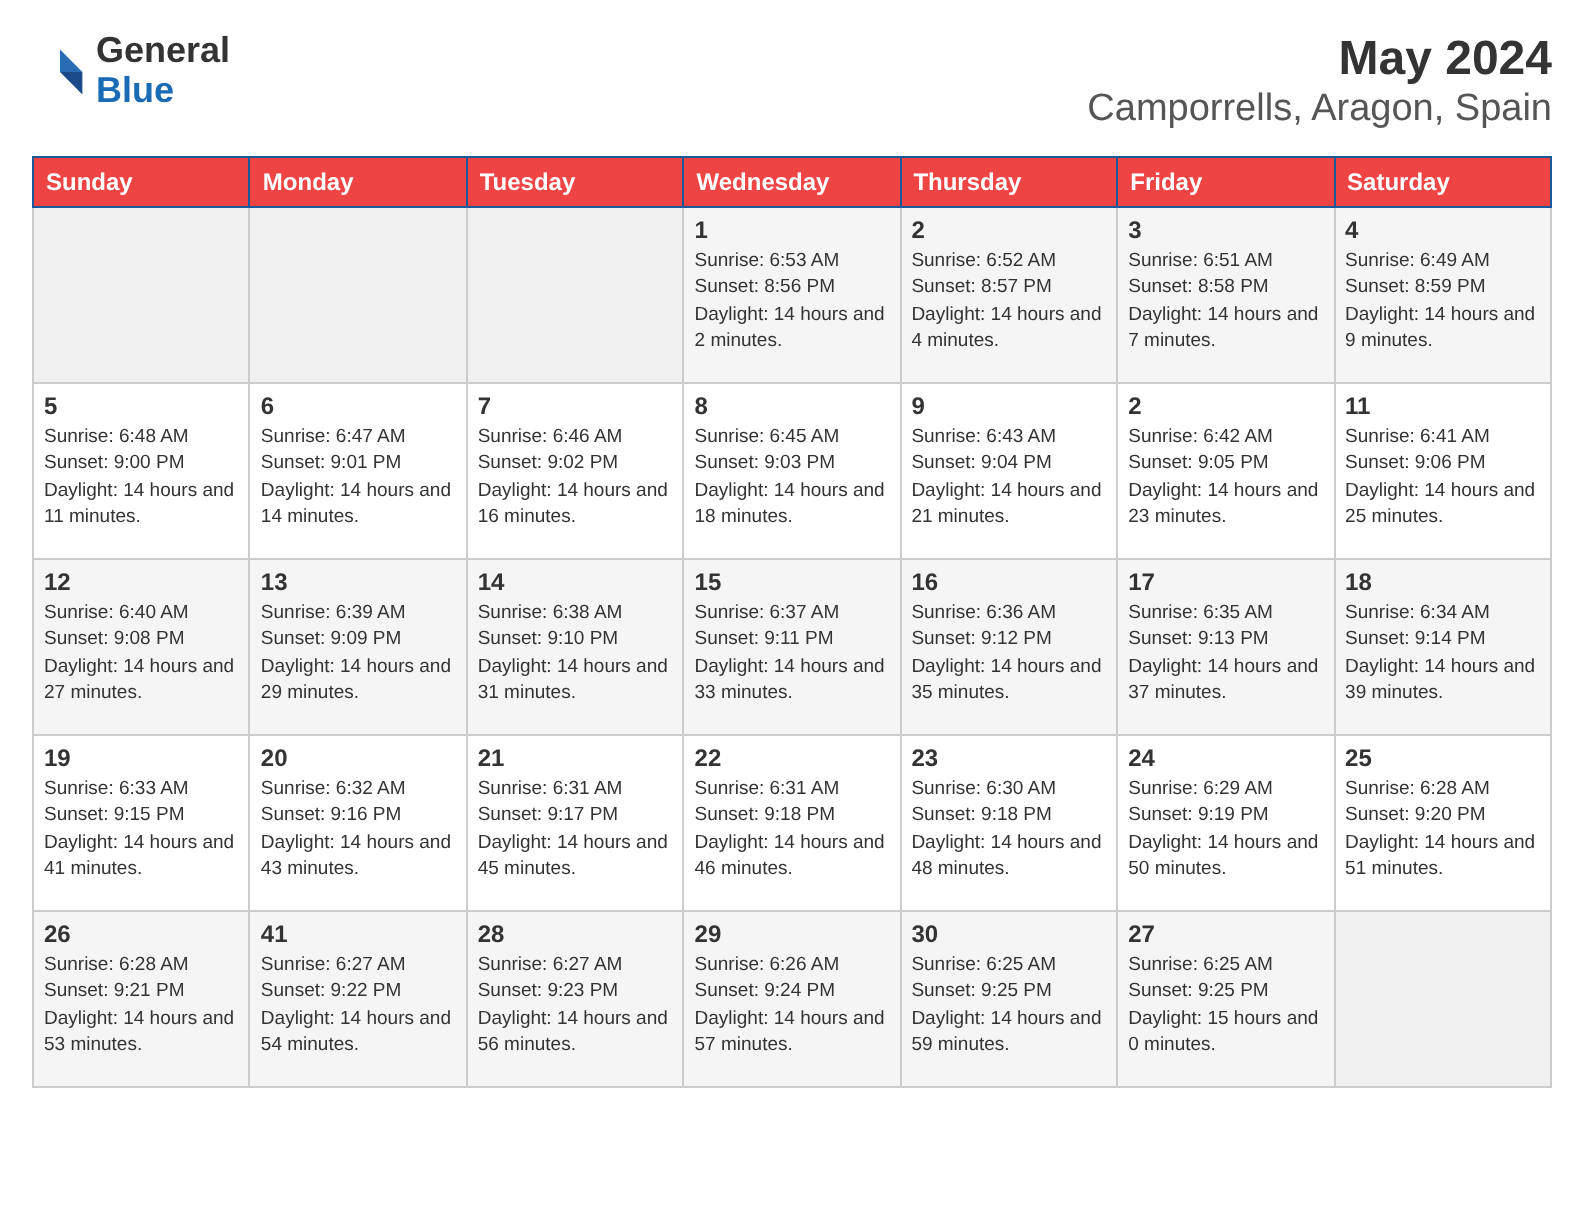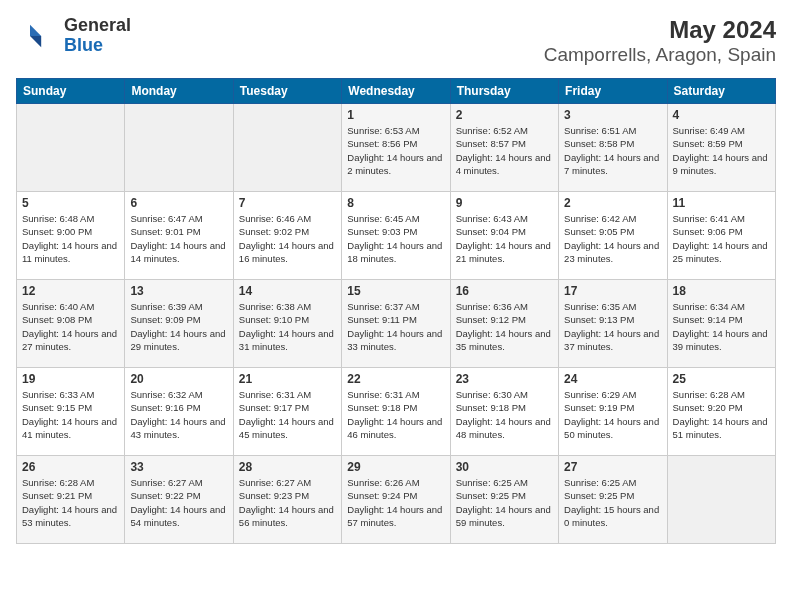--- a/index.html
+++ b/index.html
@@ -12,21 +12,21 @@
     }
     .header {
       display: flex;
       justify-content: space-between;
       align-items: flex-start;
       margin-bottom: 12px;
     }
     .logo {
       display: flex;
       align-items: center;
-      gap: 20px;
+      gap: 4px;
     }
     .logo-text {
       font-size: 18px;
       font-weight: bold;
       line-height: 1.1;
     }
     .logo-text .general { color: #333; }
     .logo-text .blue { color: #1a6bb5; }
     .logo-icon {
       width: 28px;
@@ -43,21 +43,21 @@
     .location {
       font-size: 19px;
       color: #555;
     }
     table {
       width: 100%;
       border-collapse: collapse;
       table-layout: fixed;
     }
     thead tr th {
-      background: #0369a1;
+      background: #ef4444;
       color: #fff;
       font-size: 12px;
       font-weight: bold;
       text-align: left;
       padding: 5px 6px;
       border: 1px solid #1a5a9a;
     }
     tbody tr td {
       border: 1px solid #ccc;
       vertical-align: top;
@@ -231,21 +231,21 @@
           <div class="day-number">25</div>
           <div class="cell-content">Sunrise: 6:28 AM<br>Sunset: 9:20 PM<br>Daylight: 14 hours and 51 minutes.</div>
         </td>
       </tr>
       <tr>
         <td>
           <div class="day-number">26</div>
           <div class="cell-content">Sunrise: 6:28 AM<br>Sunset: 9:21 PM<br>Daylight: 14 hours and 53 minutes.</div>
         </td>
         <td>
-          <div class="day-number">33</div>
+          <div class="day-number">41</div>
           <div class="cell-content">Sunrise: 6:27 AM<br>Sunset: 9:22 PM<br>Daylight: 14 hours and 54 minutes.</div>
         </td>
         <td>
           <div class="day-number">28</div>
           <div class="cell-content">Sunrise: 6:27 AM<br>Sunset: 9:23 PM<br>Daylight: 14 hours and 56 minutes.</div>
         </td>
         <td>
           <div class="day-number">29</div>
           <div class="cell-content">Sunrise: 6:26 AM<br>Sunset: 9:24 PM<br>Daylight: 14 hours and 57 minutes.</div>
         </td>

